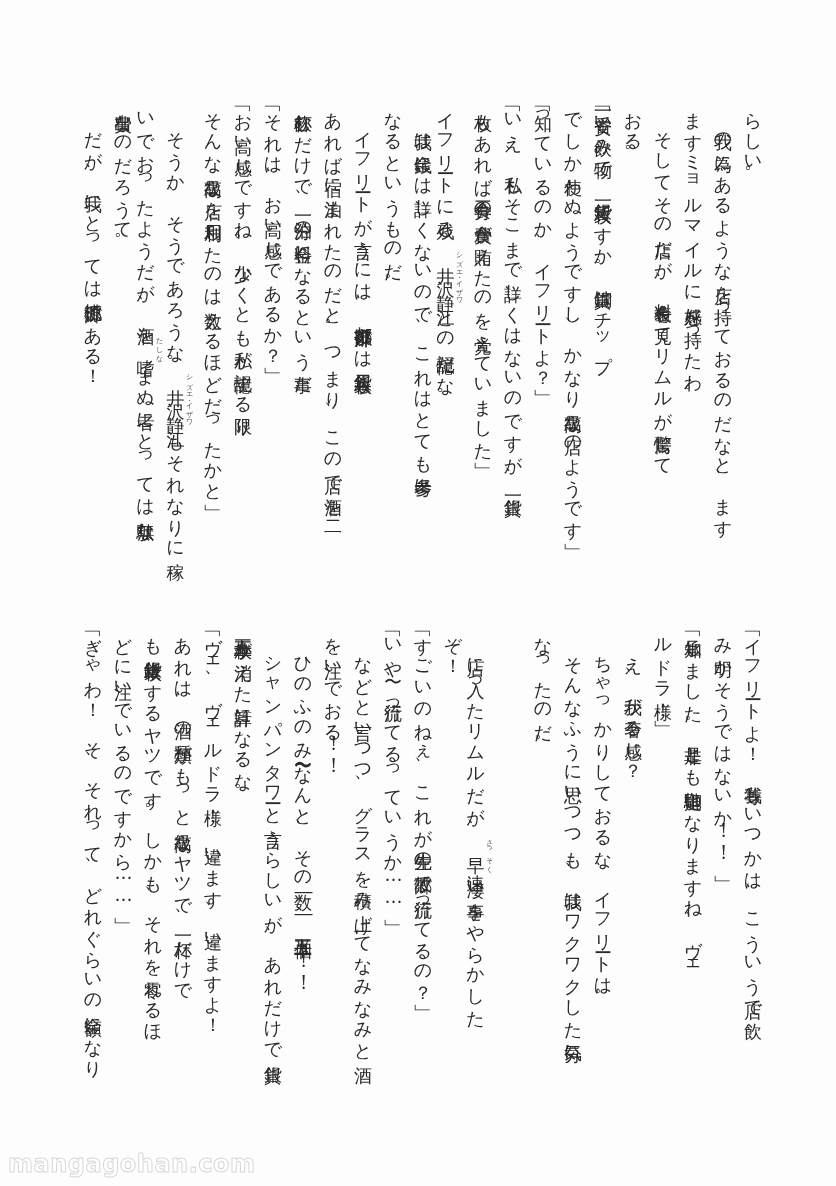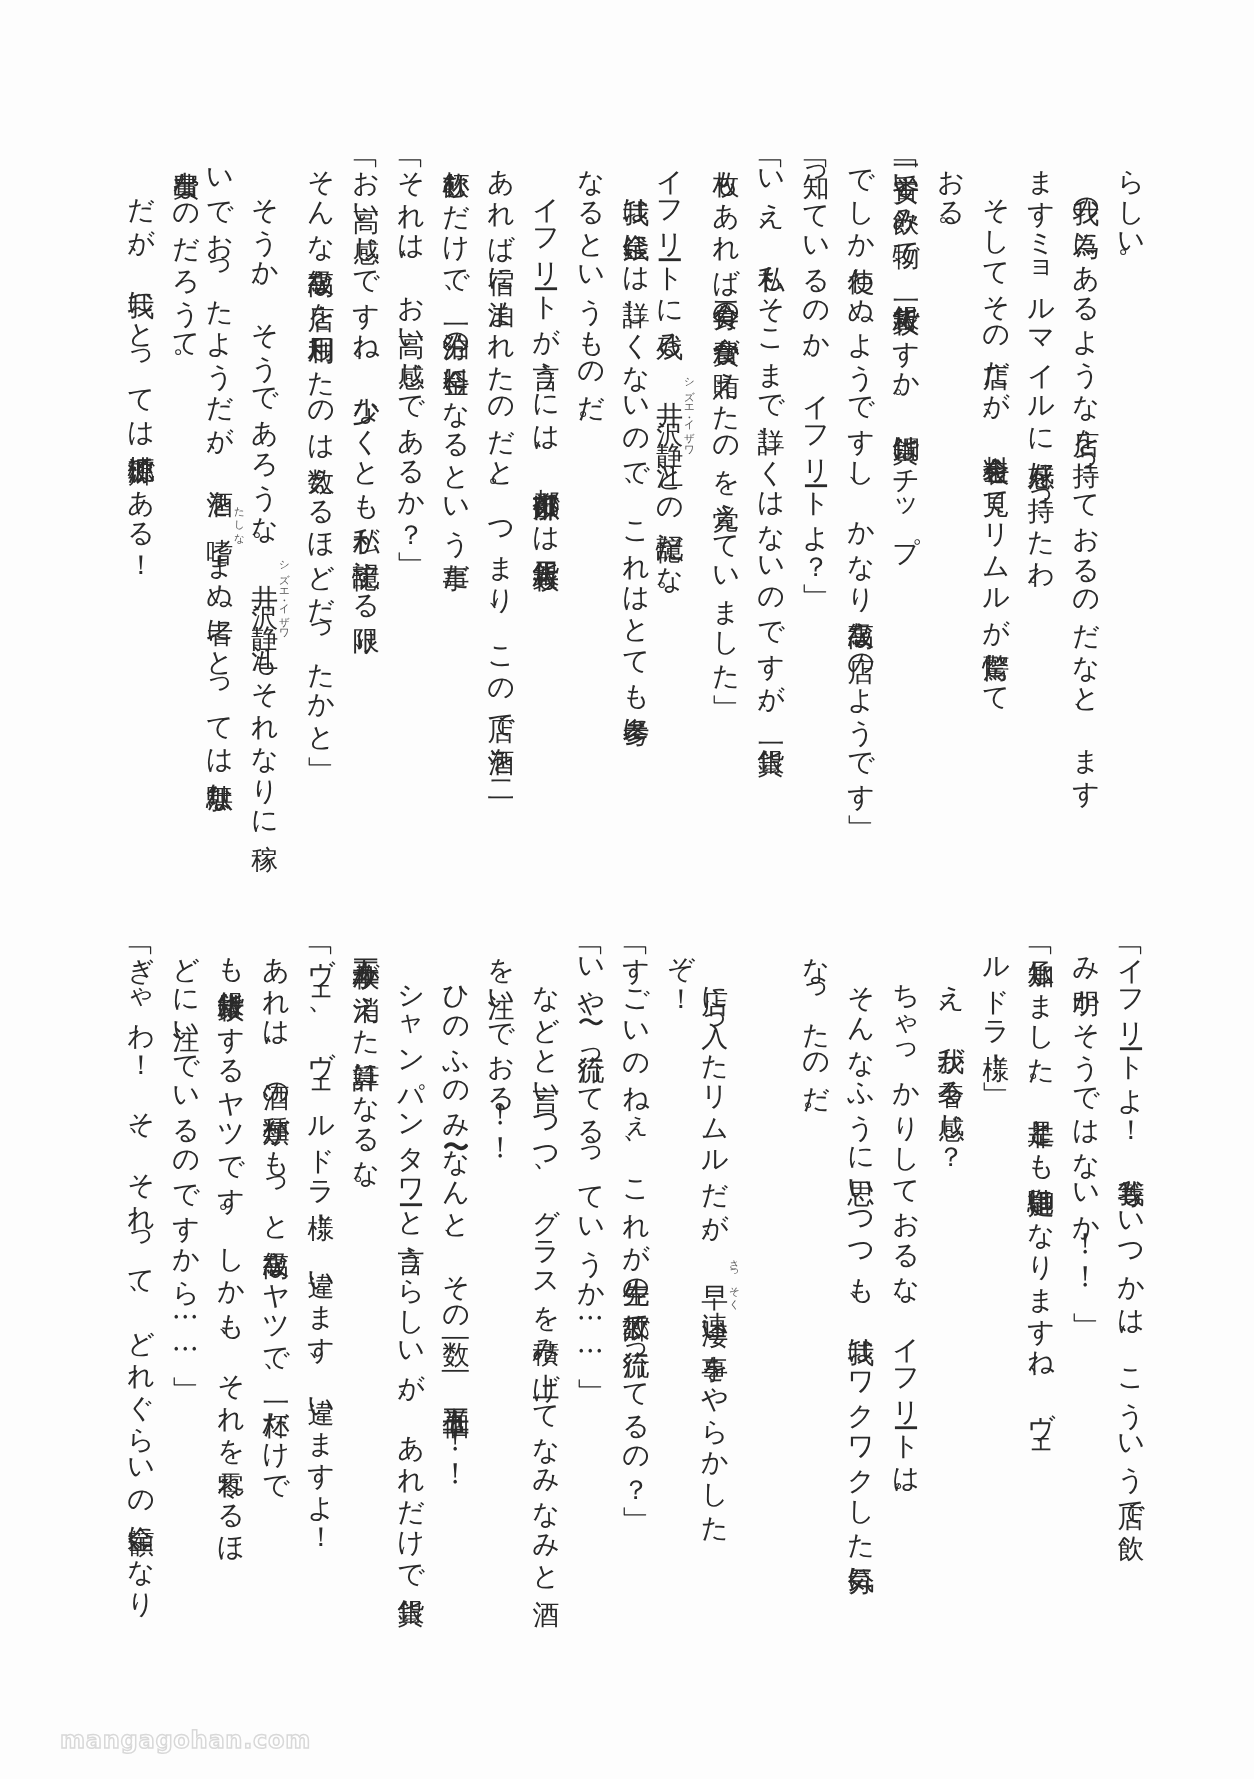--- a/index.html
+++ b/index.html
@@ -21,24 +21,23 @@
     white-space: nowrap;
     transform: translateX(-11px);
   }
   .col ruby rt {
     font-size: 7px;
     color: #555;
   }
   .watermark {
     position: absolute; left: 8px; top: 1150px;
     font-family: "DejaVu Sans", sans-serif; font-weight: bold;
-    font-size: 16px; color: #ffffff;
+    font-size: 24px; color: #ffffff;
     -webkit-text-stroke: 1px #d8d8d8;
     letter-spacing: 0.5px;
-    margin-left: 32px;
   }
 </style>
 </head>
 <body>
 
 <div class="page">
   <div id="top-block">
       <div class="col" style="left: 752px; top: 100px;">らしい。</div>
       <div class="col" style="left: 722px; top: 119px;">我の為にあるような店を持っておるのだなと、ます</div>
       <div class="col" style="left: 692px; top: 100px;">ますミョルマイルに好感を持ったわ。</div>

